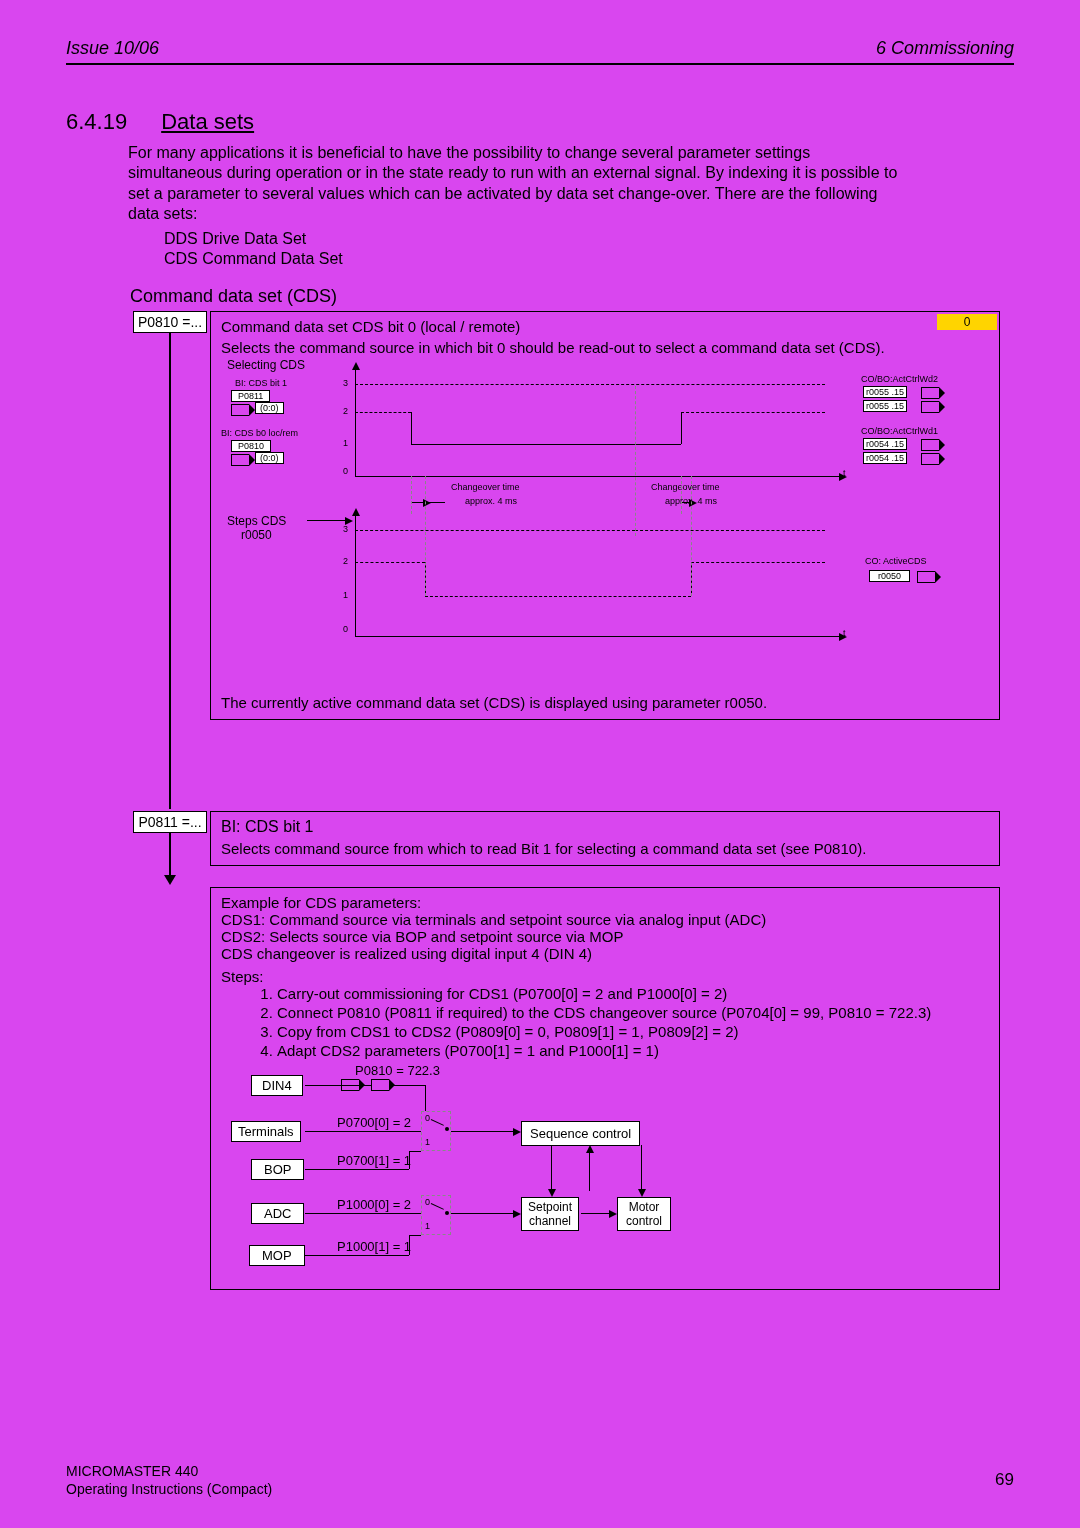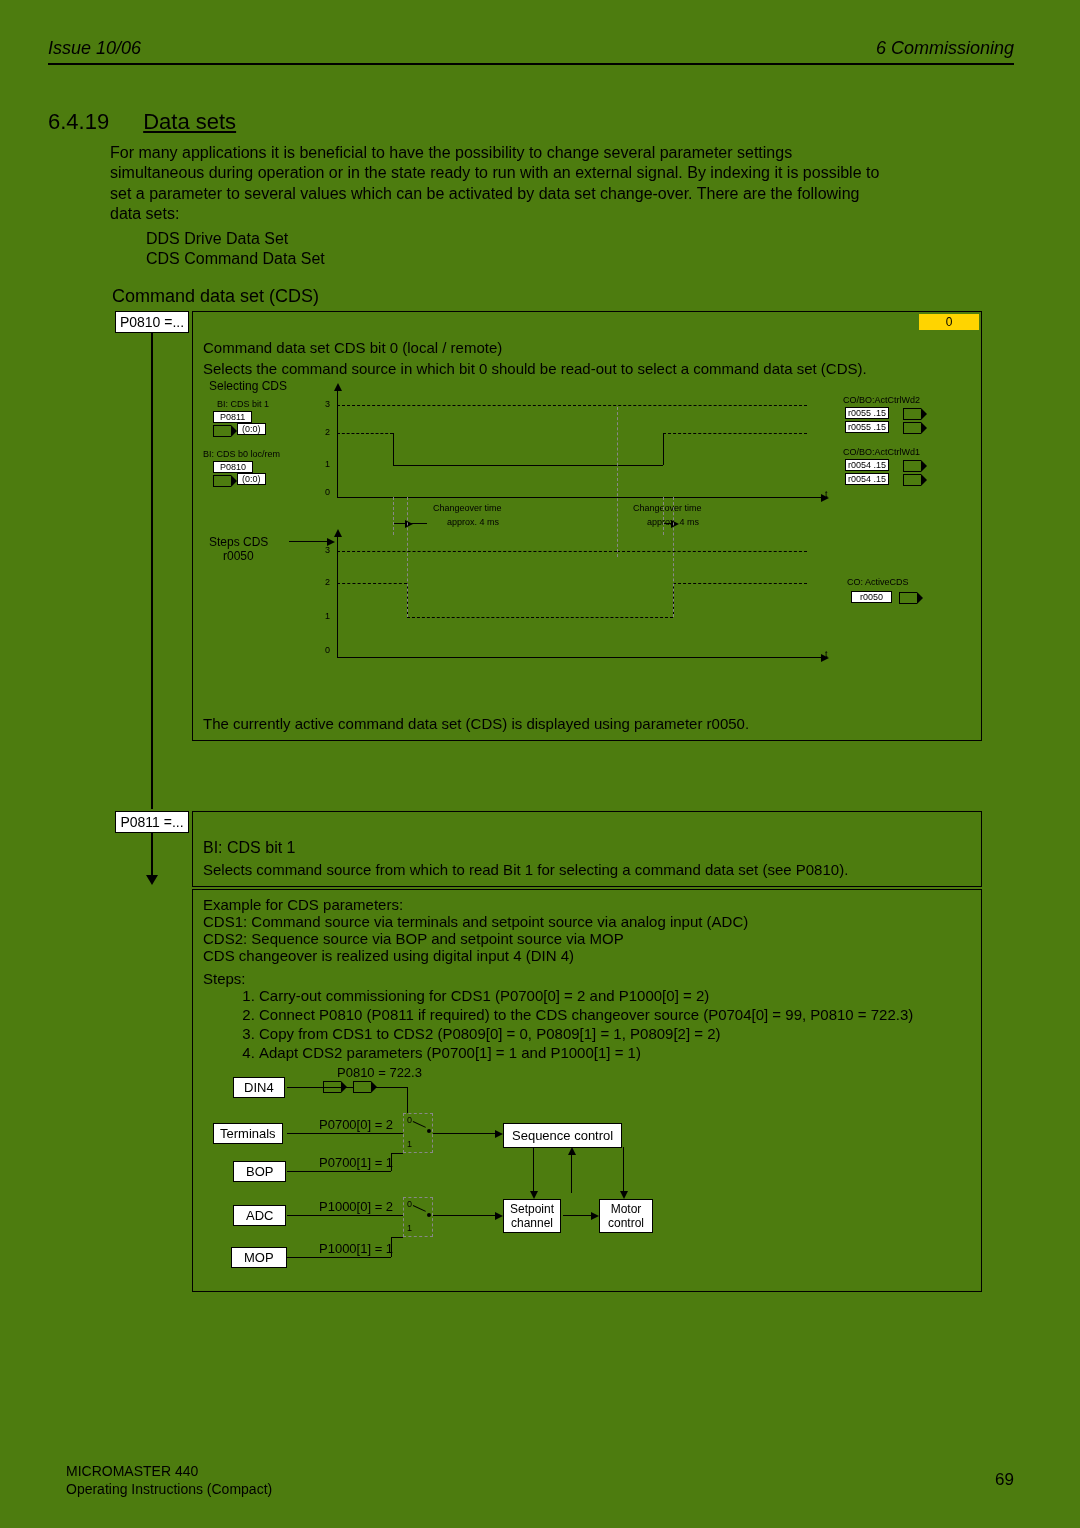--- a/index.html
+++ b/index.html
@@ -1,22 +1,22 @@
 <!DOCTYPE html>
 <html><head>
 <meta charset="utf-8">
 <style>
   * { box-sizing: border-box; margin: 0; padding: 0; }
   html, body { background: #fff; font-family: Arial, Helvetica, sans-serif; }
   .page {
     width: 1080px;
     height: 1528px;
-    background: #4d7c0f;
+    background: #d946ef;
     position: relative;
-    padding: 38px 66px 40px 48px;
+    padding: 38px 66px 40px 66px;
     font-style: italic;
   }
   .header-row {
     display: flex;
     justify-content: space-between;
     font-size: 18px;
     border-bottom: 2px solid #000;
     padding-bottom: 4px;
     margin-bottom: 44px;
   }
@@ -75,21 +75,21 @@
     border-top: 10px solid #000;
   }
   .content-box {
     border: 1px solid #000;
     width: 790px;
     font-size: 15px;
     font-style: normal;
     padding: 6px 10px 8px 10px;
     position: relative;
   }
-  .content-title { margin-bottom: 4px; margin-top: 21px; }
+  .content-title { margin-bottom: 4px; }
   .yellow-badge {
     position: absolute;
     top: 2px; right: 2px;
     background: #ffd400;
     width: 60px;
     text-align: center;
     font-size: 12px;
     padding: 1px 0;
   }
   .diagram-area {
@@ -274,21 +274,21 @@
       <div class="content-title" style="font-size:16px">BI: CDS bit 1</div>
       <div>Selects command source from which to read Bit 1 for selecting a command data set (see P0810).</div>
     </div>
   </div>
 
   <div class="flow">
     <div class="left-col" style="height:10px"></div>
     <div class="content-box">
       <div>Example for CDS parameters:</div>
       <div>CDS1: Command source via terminals and setpoint source via analog input (ADC)</div>
-      <div>CDS2: Sequence source via BOP and setpoint source via MOP</div>
+      <div>CDS2: Selects source via BOP and setpoint source via MOP</div>
       <div>CDS changeover is realized using digital input 4 (DIN 4)</div>
       <div style="margin-top:6px">Steps:</div>
       <ol class="steps-ol">
         <li>Carry-out commissioning for CDS1 (P0700[0] = 2 and P1000[0] = 2)</li>
         <li>Connect P0810 (P0811 if required) to the CDS changeover source (P0704[0] = 99, P0810 = 722.3)</li>
         <li>Copy from CDS1 to CDS2 (P0809[0] = 0, P0809[1] = 1, P0809[2] = 2)</li>
         <li>Adapt CDS2 parameters (P0700[1] = 1 and P1000[1] = 1)</li>
       </ol>
 
       <div class="cds-example-diagram">

